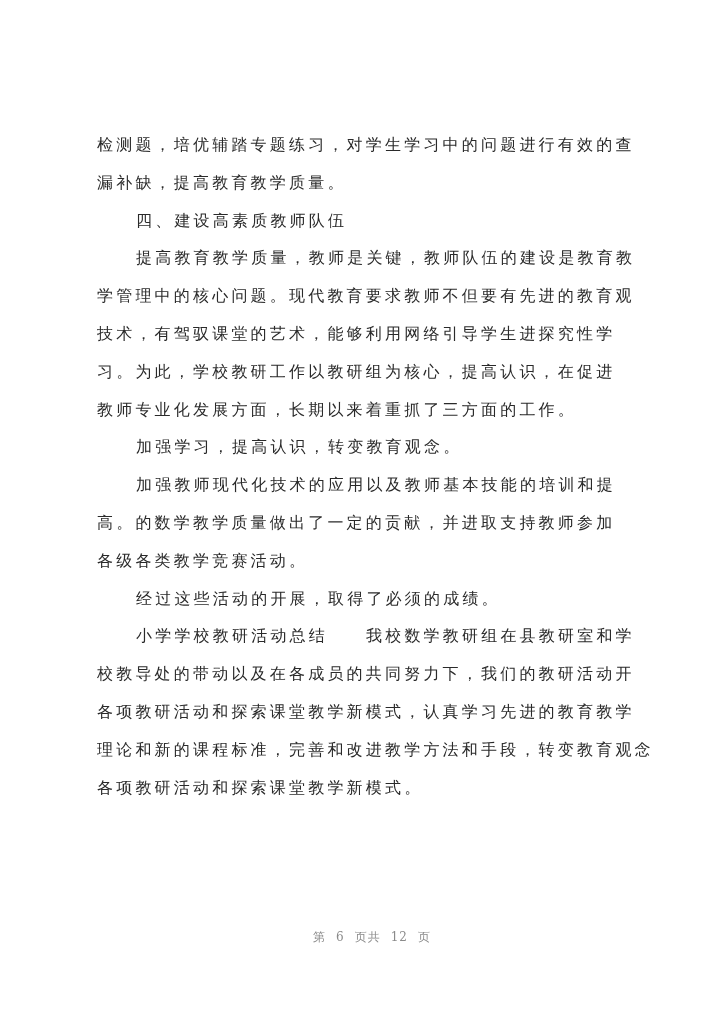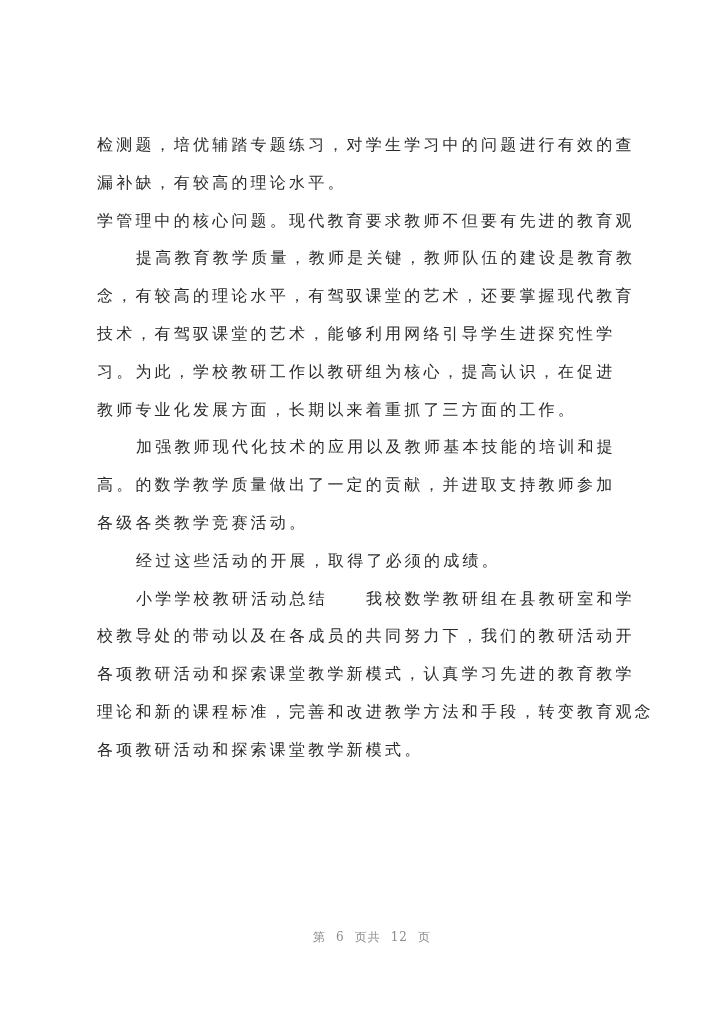--- a/index.html
+++ b/index.html
@@ -40,27 +40,28 @@
       color: #8a8a8a;
       letter-spacing: 1px;
     }
     .footer span { margin: 0 5px; }
   </style>
 </head>
 <body>
 
 <div class="page">
   <div class="line">检测题，培优辅踏专题练习，对学生学习中的问题进行有效的查</div>
-  <div class="line">漏补缺，有较高的理论水平。</div>
+  <div class="line">漏补缺，提高教育教学质量。</div>
+  <div class="line indent">四、建设高素质教师队伍</div>
+  <div class="line indent">提高教育教学质量，教师是关键，教师队伍的建设是教育教</div>
   <div class="line">学管理中的核心问题。现代教育要求教师不但要有先进的教育观</div>
-  <div class="line indent">提高教育教学质量，教师是关键，教师队伍的建设是教育教</div>
-  <div class="line">念，有较高的理论水平，有驾驭课堂的艺术，还要掌握现代教育</div>
   <div class="line">技术，有驾驭课堂的艺术，能够利用网络引导学生进探究性学</div>
   <div class="line">习。为此，学校教研工作以教研组为核心，提高认识，在促进</div>
   <div class="line">教师专业化发展方面，长期以来着重抓了三方面的工作。</div>
+  <div class="line indent">加强学习，提高认识，转变教育观念。</div>
   <div class="line indent">加强教师现代化技术的应用以及教师基本技能的培训和提</div>
   <div class="line">高。的数学教学质量做出了一定的贡献，并进取支持教师参加</div>
   <div class="line">各级各类教学竞赛活动。</div>
   <div class="line indent">经过这些活动的开展，取得了必须的成绩。</div>
   <div class="line indent">
     <span>小学学校教研活动总结</span><span class="gap"></span><span>我校数学教研组在县教研室和学</span>
   </div>
   <div class="line">校教导处的带动以及在各成员的共同努力下，我们的教研活动开</div>
   <div class="line">各项教研活动和探索课堂教学新模式，认真学习先进的教育教学</div>
   <div class="line">理论和新的课程标准，完善和改进教学方法和手段，转变教育观念</div>

